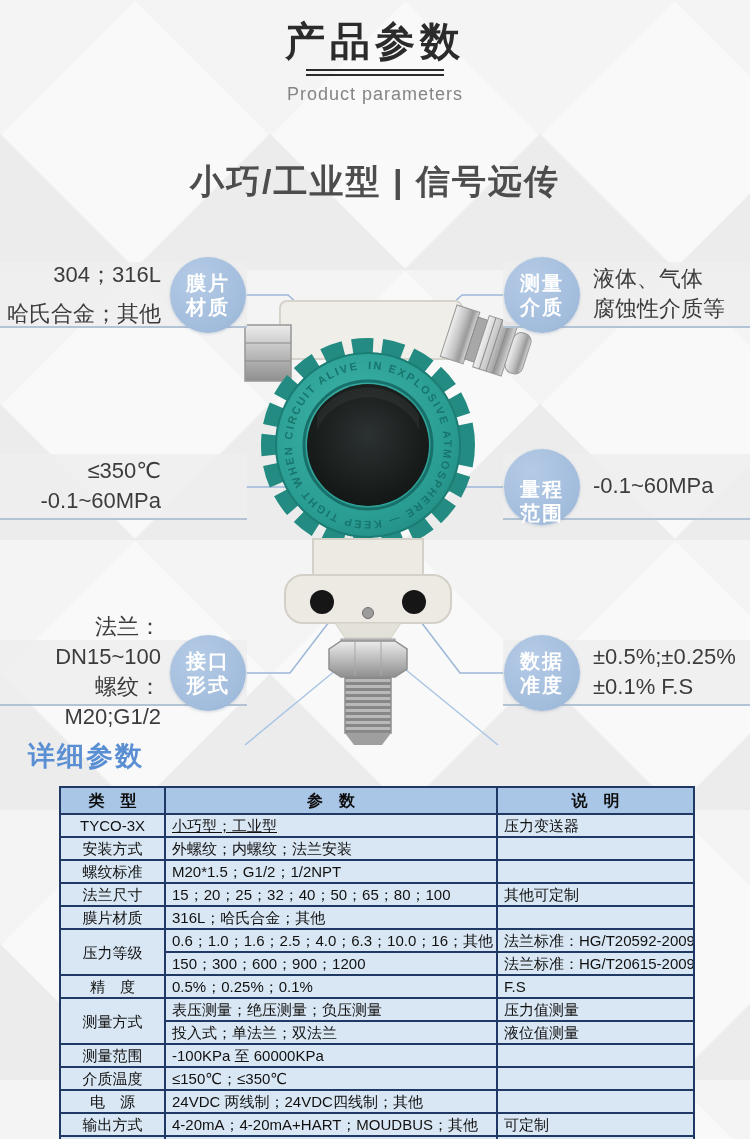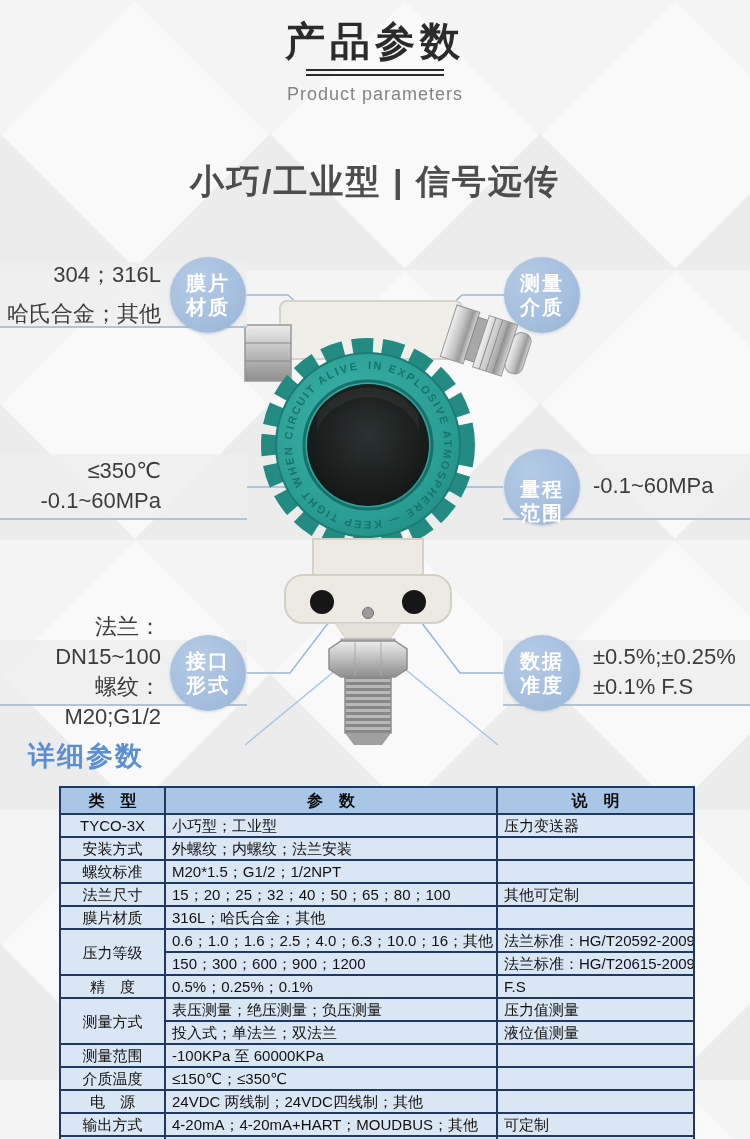--- a/index.html
+++ b/index.html
@@ -44,21 +44,21 @@
   .details-heading{position:absolute;top:738px;left:28px;font-size:27px;font-weight:bold;
     color:#5b8fd3;letter-spacing:2px;}
   .ptable{position:absolute;top:786px;left:59px;border-collapse:collapse;table-layout:fixed;
     width:634px;font-size:15px;color:#111;}
   .ptable th,.ptable td{border:2px solid #1f3864;padding:0 6px;height:21px;line-height:21px;
     overflow:hidden;white-space:nowrap;}
   .ptable th{background:#a9c6e6;font-size:16px;font-weight:bold;height:25px;color:#0d0d0d;}
   .ptable td{background:#d9e7f4;}
   .ptable tr.sub td{border-top-width:1px;}
   .ptable td.c1{text-align:center;}
-  .ptable td.u{}
+  .ptable td.u{text-decoration:underline;}
 </style>
 </head>
 <body>
 
 <div id="page">
 
   <div class="brand">
     <div class="brand-title">产品参数</div>
     <div class="brand-underline">
       <div class="l"></div>
@@ -167,20 +167,24 @@
 
     <div class="co-bar left" style="top:52px;gap:9px;">
       <span>304；316L</span>
       <span>哈氏合金；其他</span>
     </div>
     <div class="co-badge" style="left:170px;top:47px;">
       <span>膜片</span>
       <span>材质</span>
     </div>
 
+    <div class="co-bar right" style="top:52px;">
+      <span>液体、气体</span>
+      <span>腐蚀性介质等</span>
+    </div>
     <div class="co-badge" style="left:504px;top:47px;">
       <span>测量</span>
       <span>介质</span>
     </div>
 
     <div class="co-bar left" style="top:244px;">
       <span>≤350℃</span>
       <span>-0.1~60MPa</span>
     </div>
 

